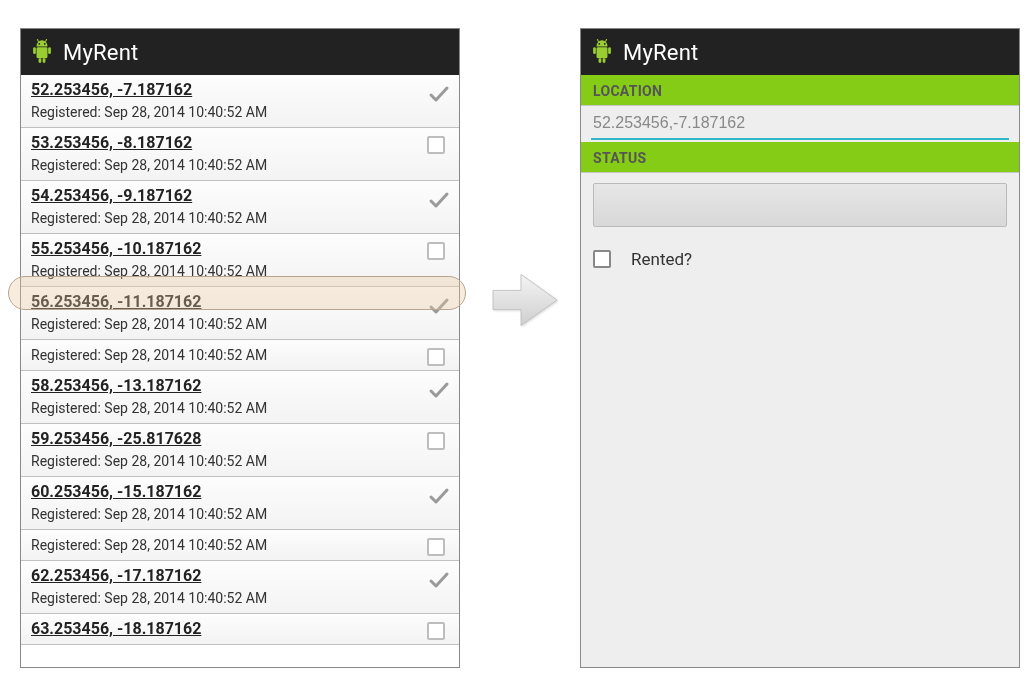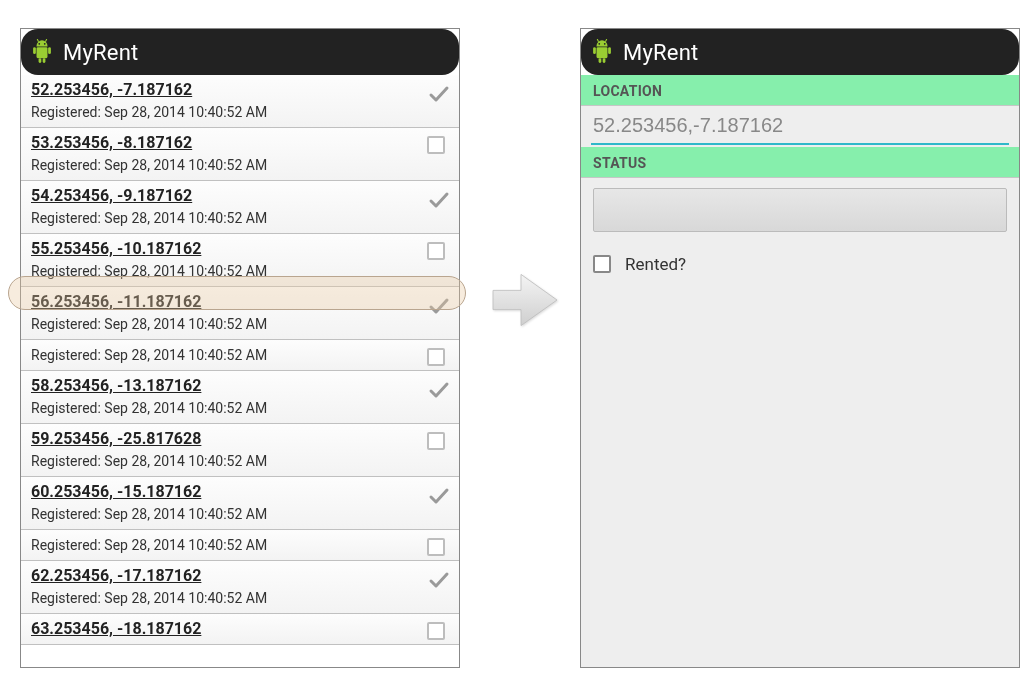--- a/index.html
+++ b/index.html
@@ -27,21 +27,20 @@
 
   
   .actionbar {
     height: 46px;
     background: #222;
     color: #fff;
     display: flex;
     align-items: center;
     padding: 0 10px;
     gap: 10px;
-    border-radius: 17px;
   }
   .actionbar .title {
     font-size: 22px;
     font-weight: 400;
     letter-spacing: .2px;
   }
   
   .robot {
     width: 22px; height: 26px;
     position: relative;
@@ -117,30 +116,30 @@
     height: calc(100% - 46px);
     background: #eeeeee;
     padding: 0;
   }
   .section-header {
     font-size: 14px;
     font-weight: 700;
     color: #555;
     padding: 8px 12px 6px 12px;
     border-bottom: 1px solid #c6c6c6;
-    background: #86efac;
+    background: #84cc16;
     letter-spacing: .3px;
   }
   .location-input-wrap {
     padding: 4px 10px 2px 10px;
     background: #eeeeee;
   }
   .location-input {
     width: 100%;
-    font-size: 20px;
+    font-size: 16px;
     color: #777;
     border: none;
     border-bottom: 2px solid #2fb8c9;
     background: transparent;
     padding: 4px 2px 6px 2px;
     outline: none;
   }
   .location-input::placeholder { color: #888; }
   .status-body {
     padding: 10px 12px 4px 12px;
@@ -149,21 +148,21 @@
   .bigbutton {
     width: 100%;
     height: 44px;
     border: 1px solid #bbb;
     border-radius: 2px;
     background: linear-gradient(#e7e7e7,#d8d8d8);
   }
   .rented-row {
     display:flex;
     align-items:center;
-    gap: 14px;
+    gap: 20px;
     padding: 16px 12px 0 12px;
     font-size: 17px;
     color: #333;
   }
   .rented-row .cb {
     width: 18px; height: 18px;
     border: 2px solid #888;
     border-radius: 2px;
     background: #fff;
   }

